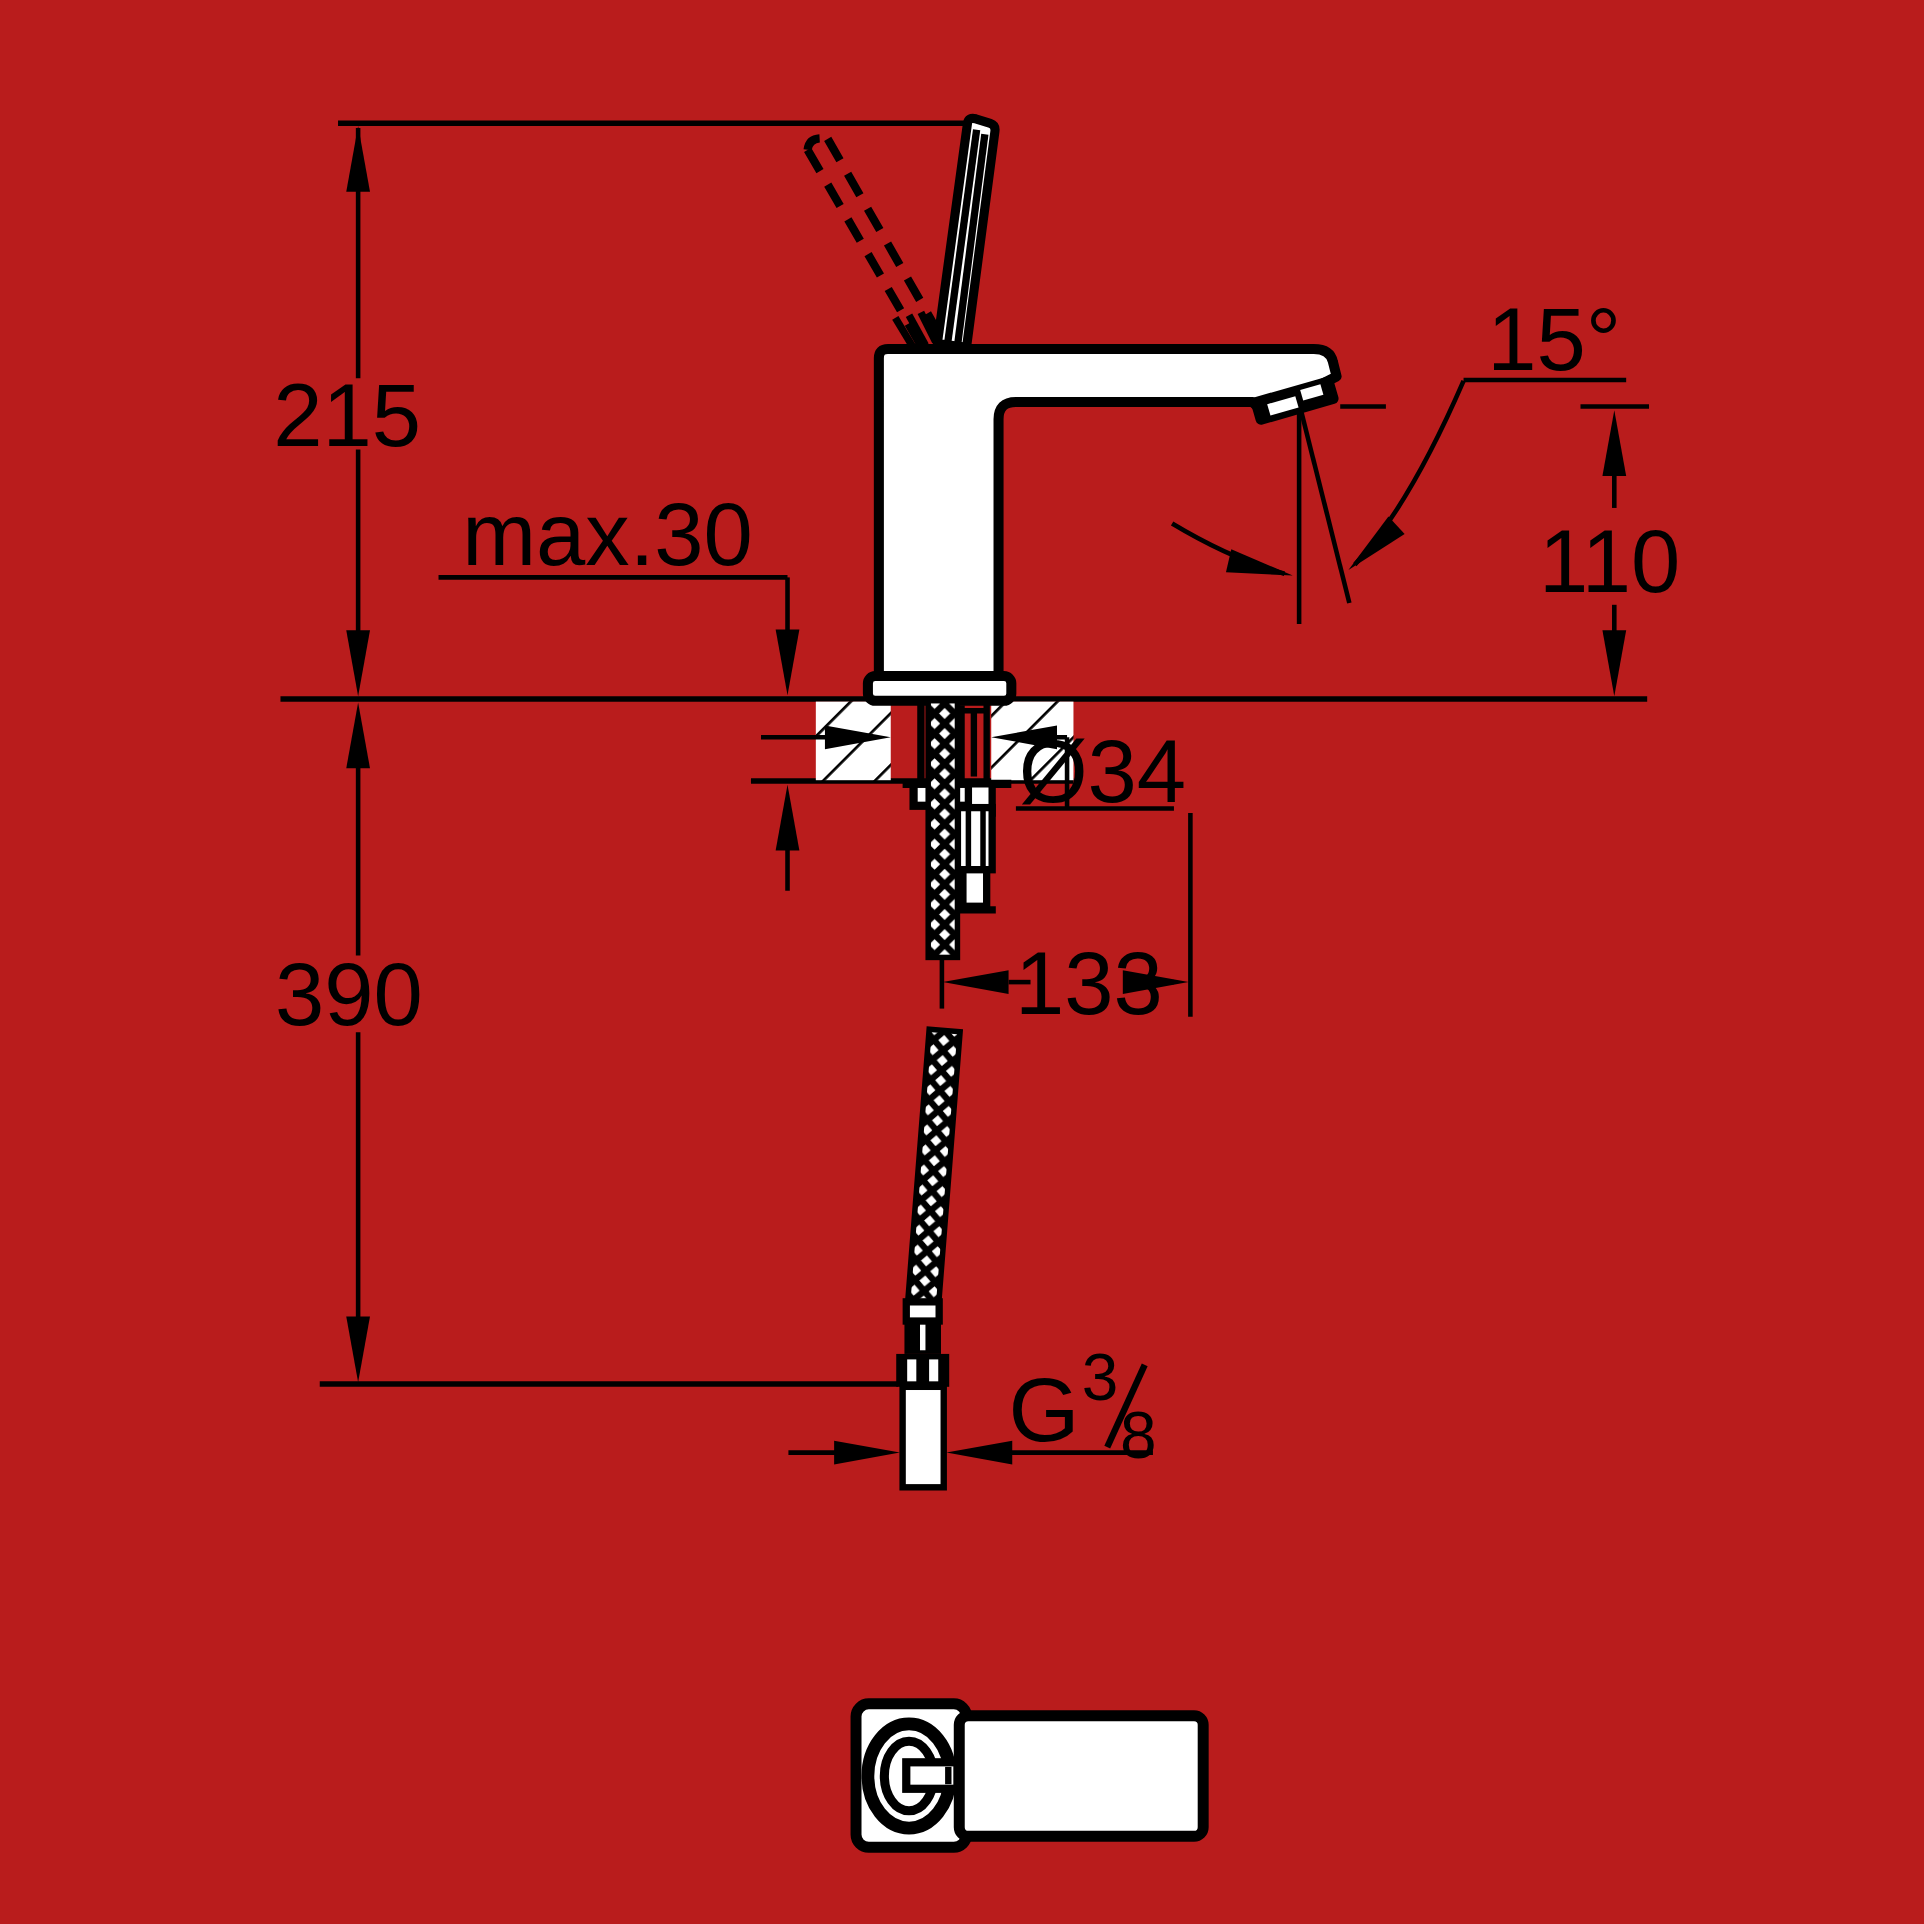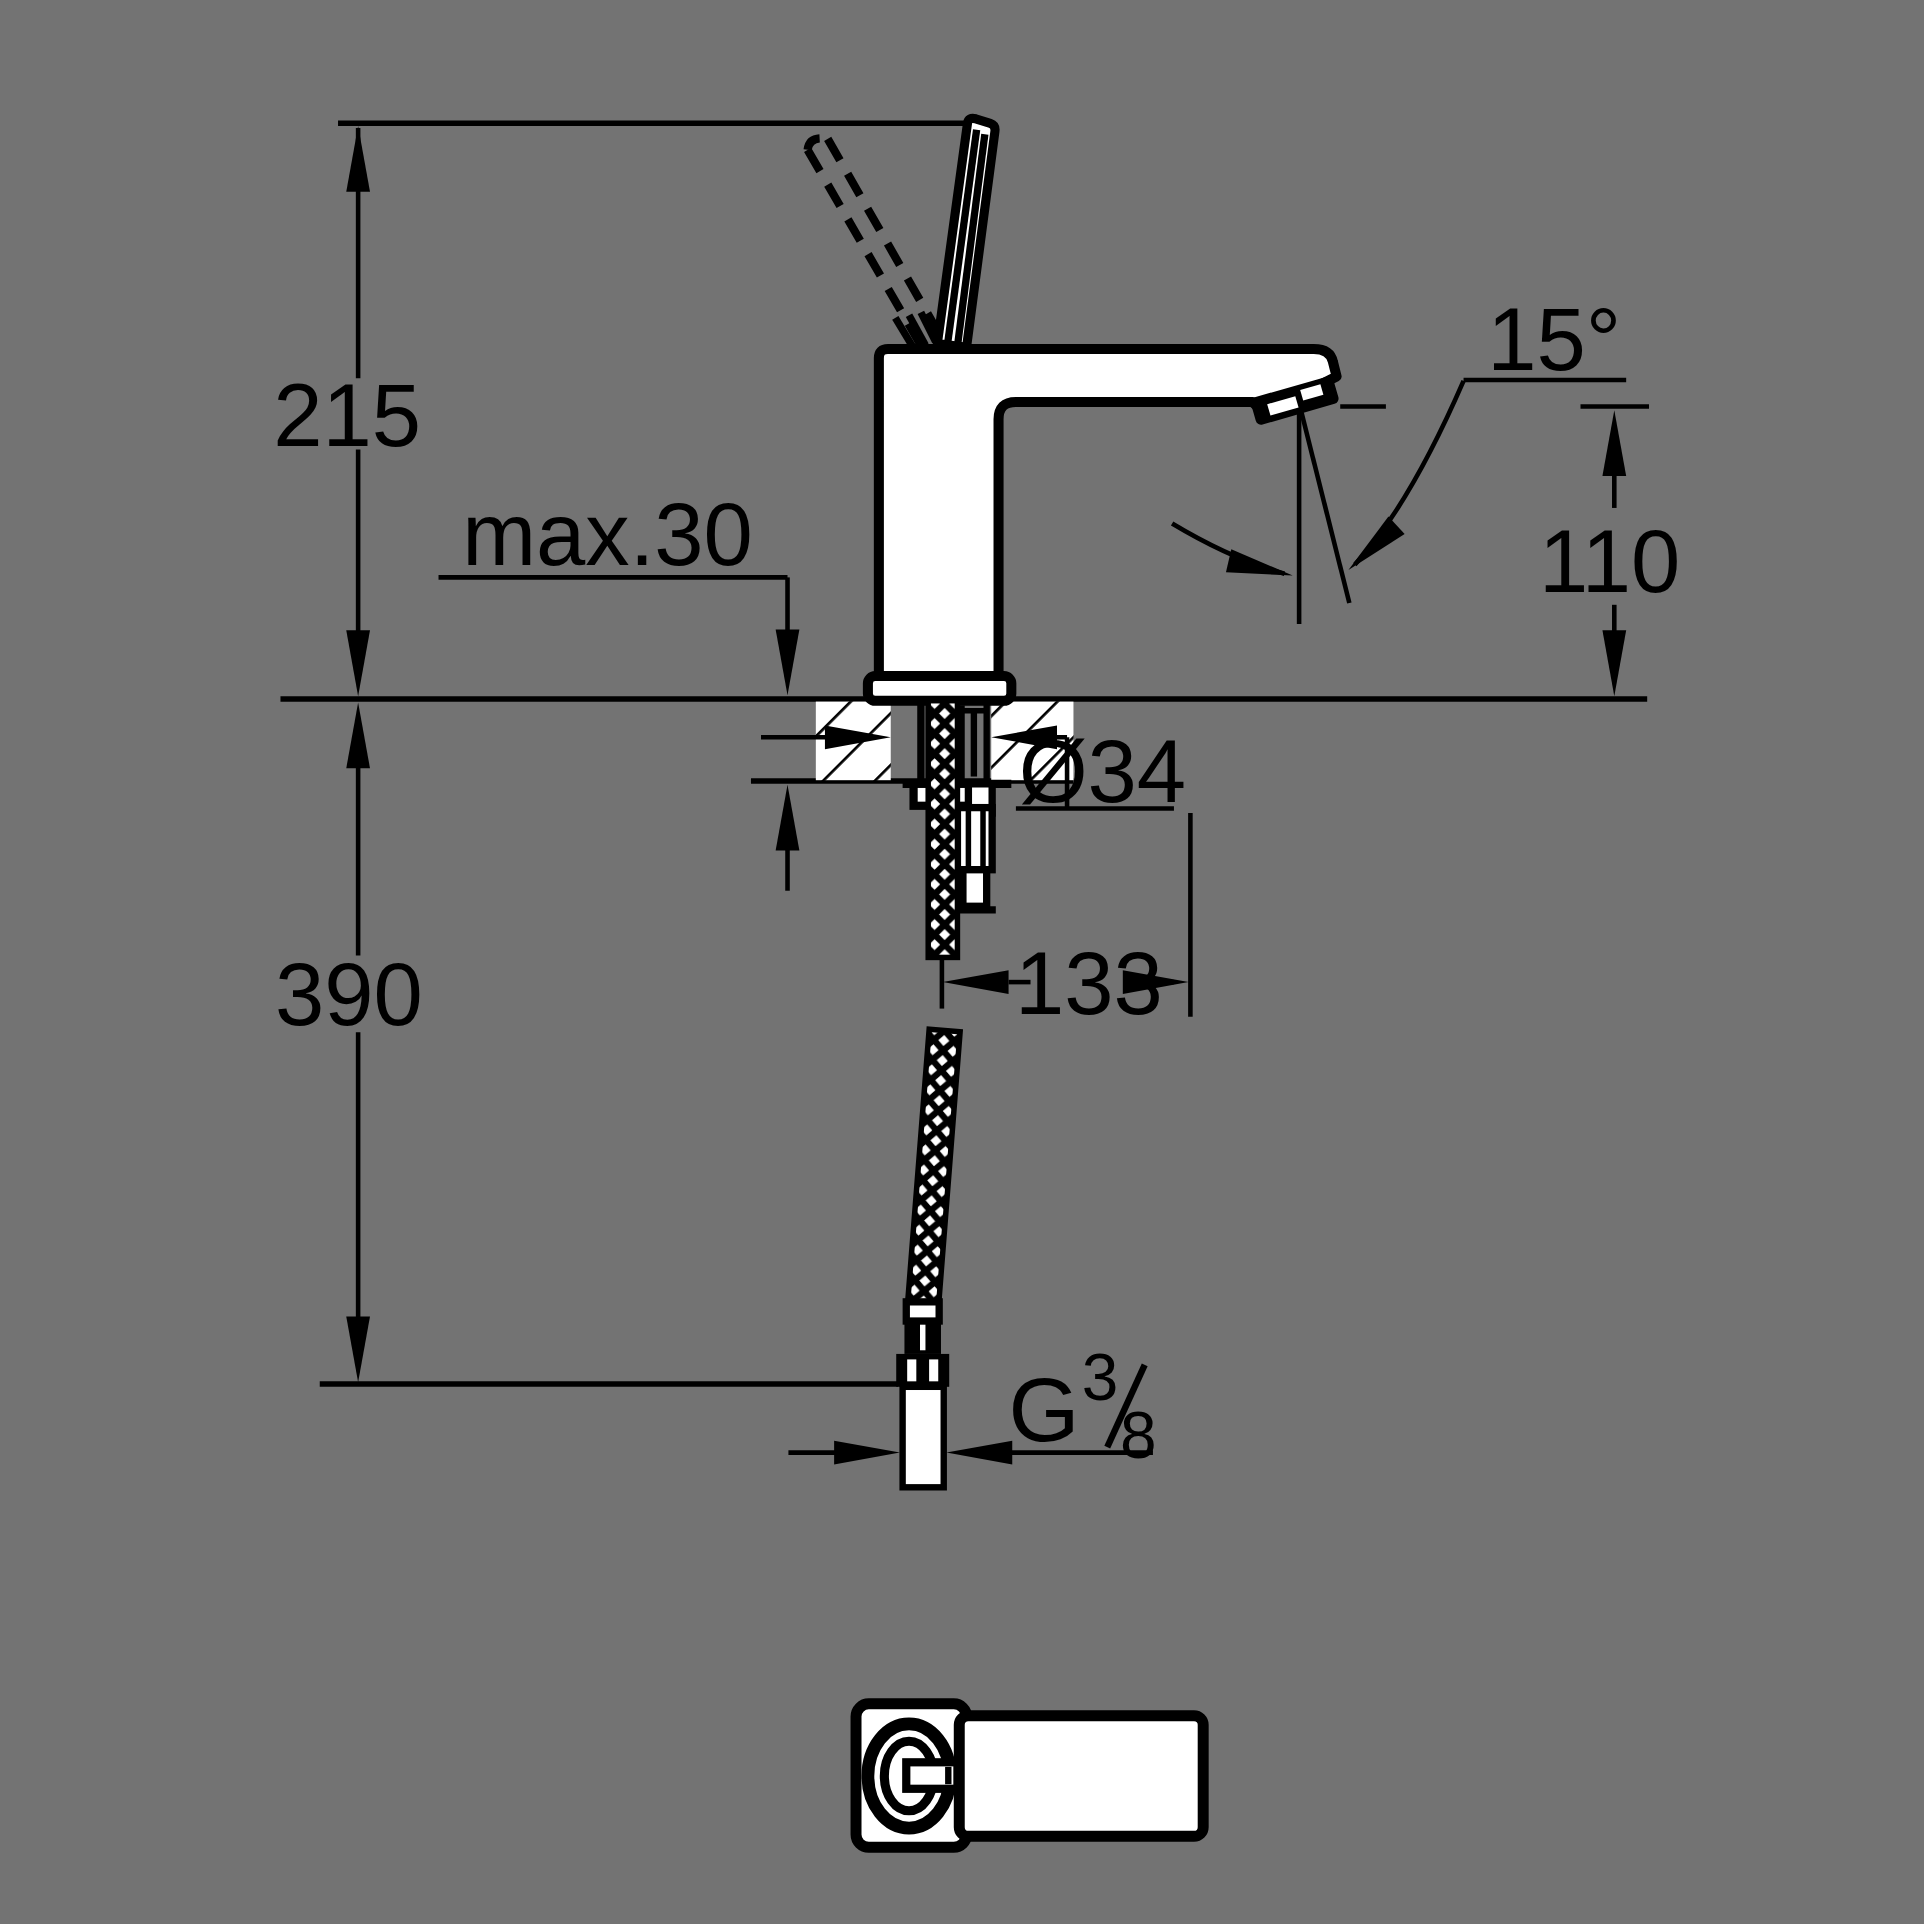--- a/index.html
+++ b/index.html
@@ -3,21 +3,21 @@
 <meta charset="utf-8">
 <style>
   html, body {
     margin: 0;
     padding: 0;
     background: #ffffff;
   }
   .stage {
     width: 1924px;
     height: 1924px;
-    background: #737373;
+    background: #b91c1c;
     position: relative;
   }
   svg {
     display: block;
     width: 1924px;
     height: 1924px;
   }
   text {
     font-family: "Liberation Sans", "DejaVu Sans", sans-serif;
     fill: #000000;

